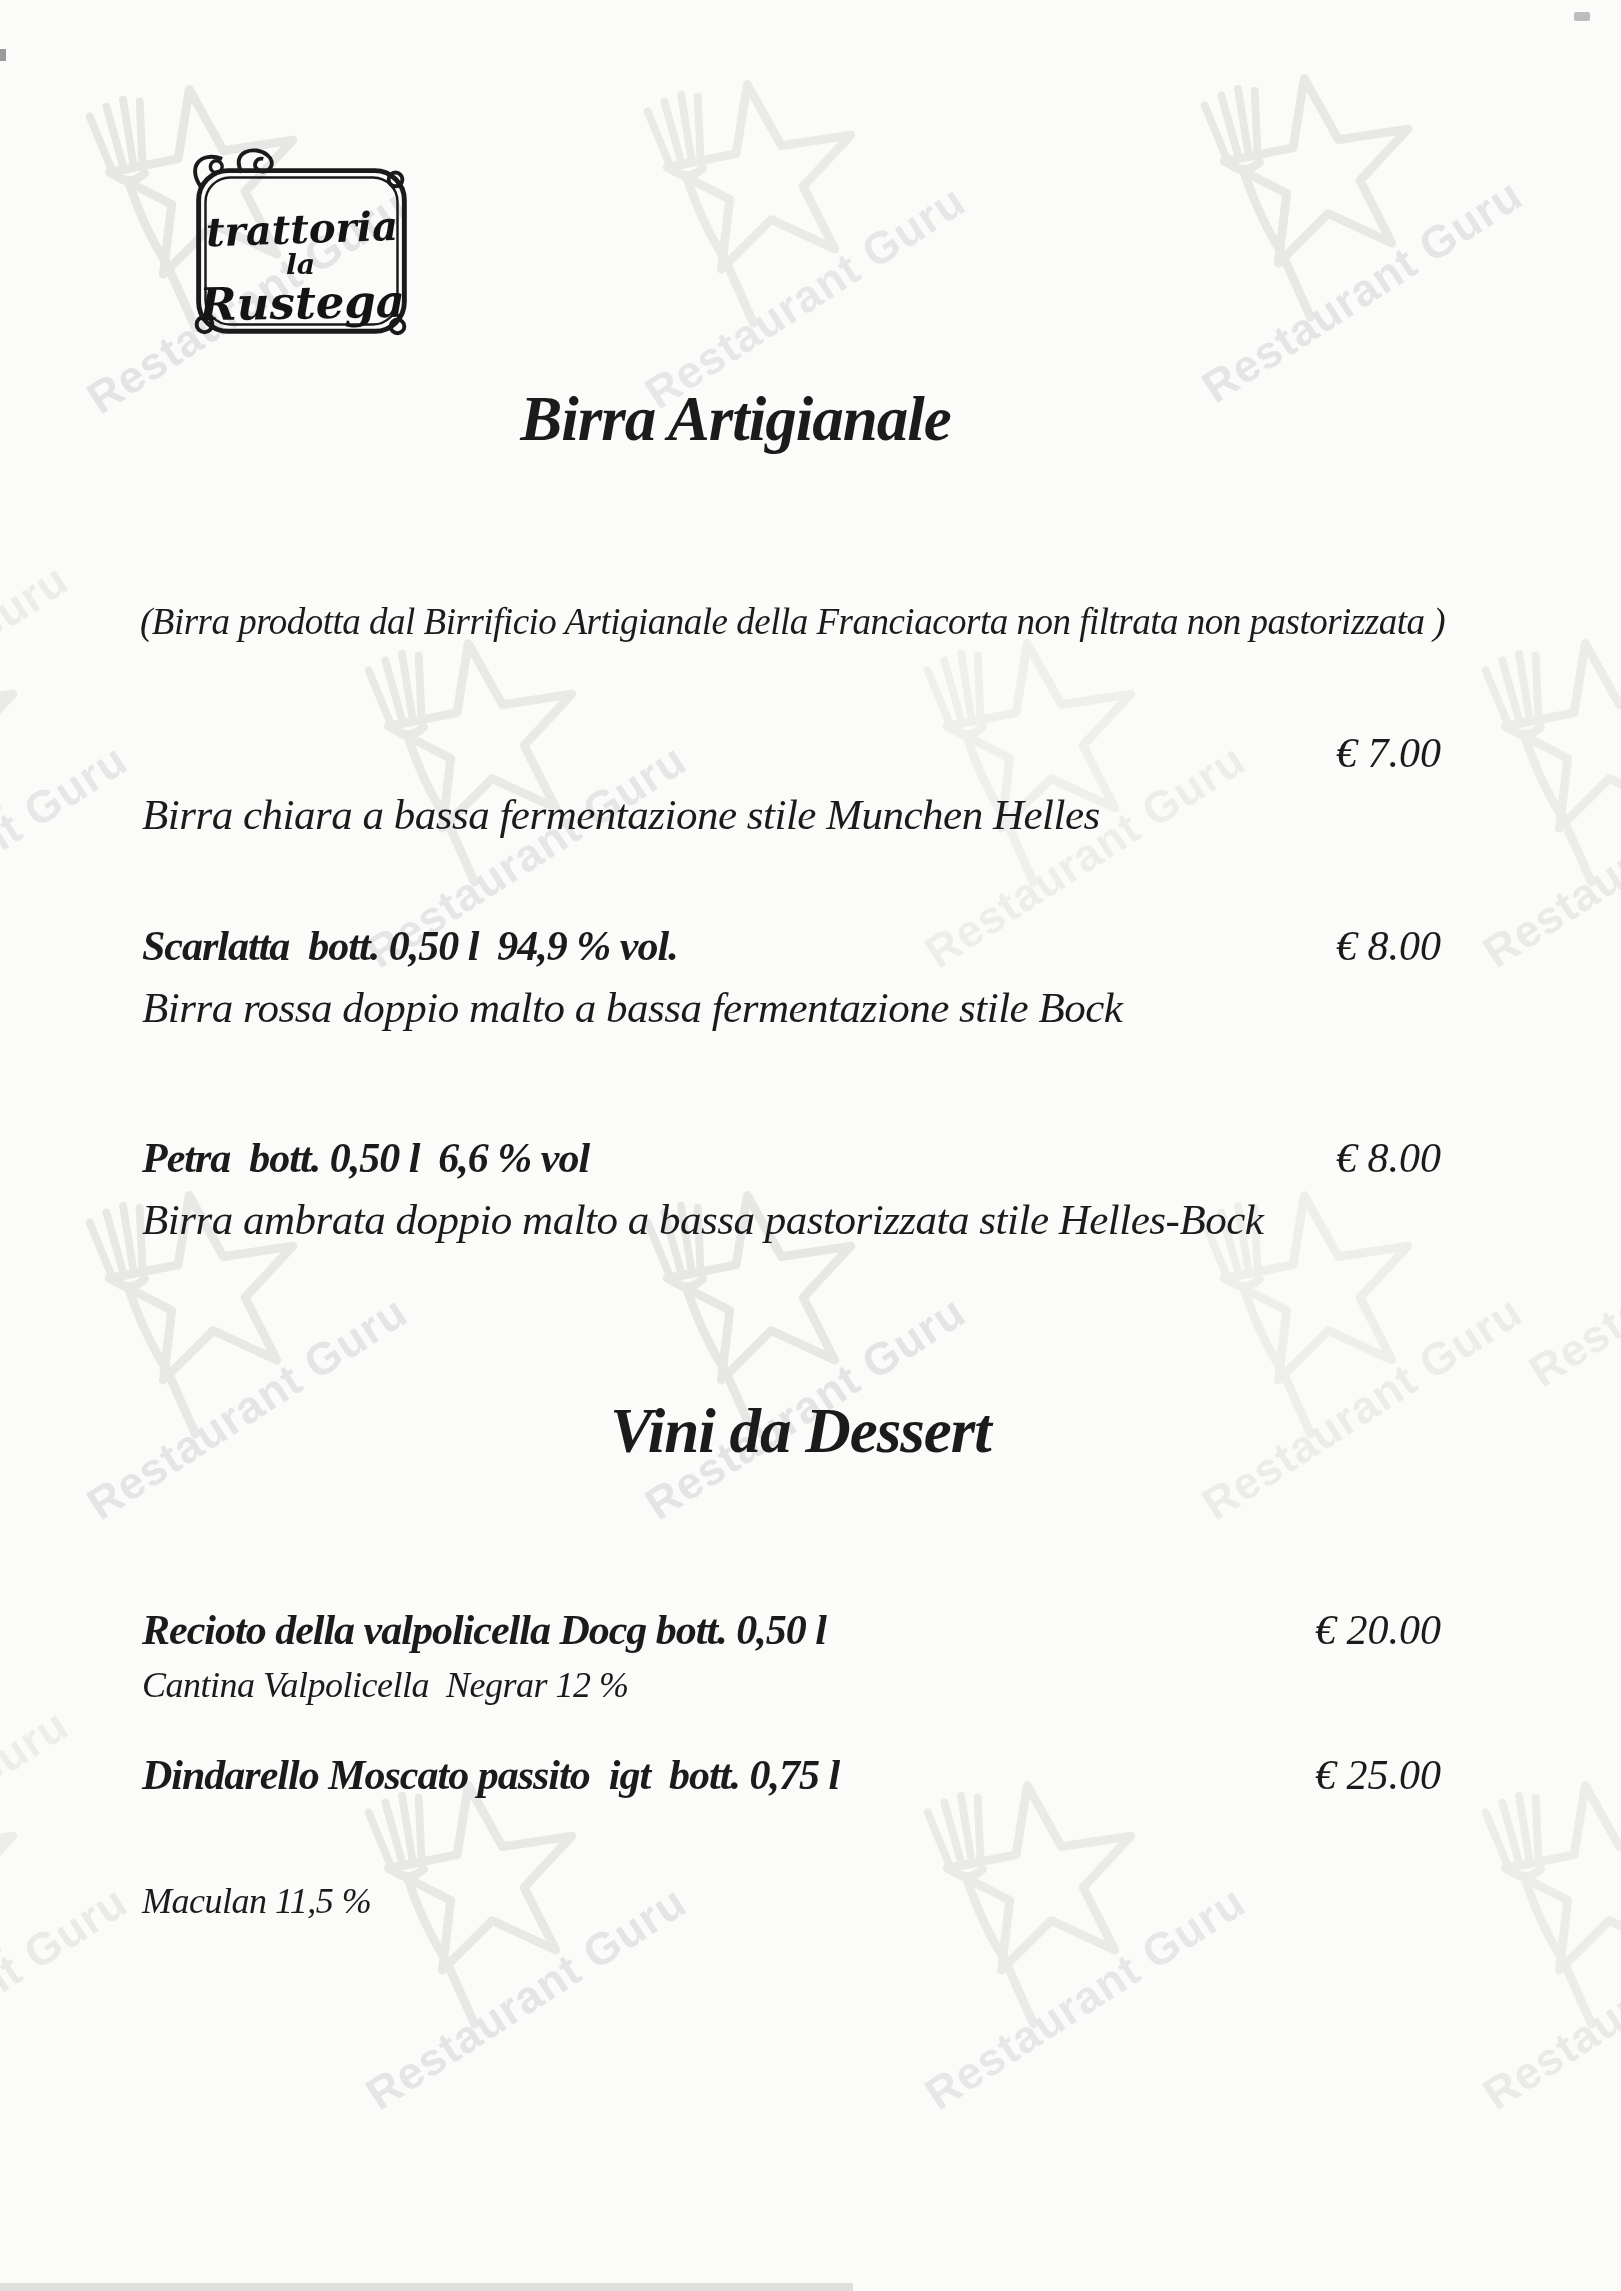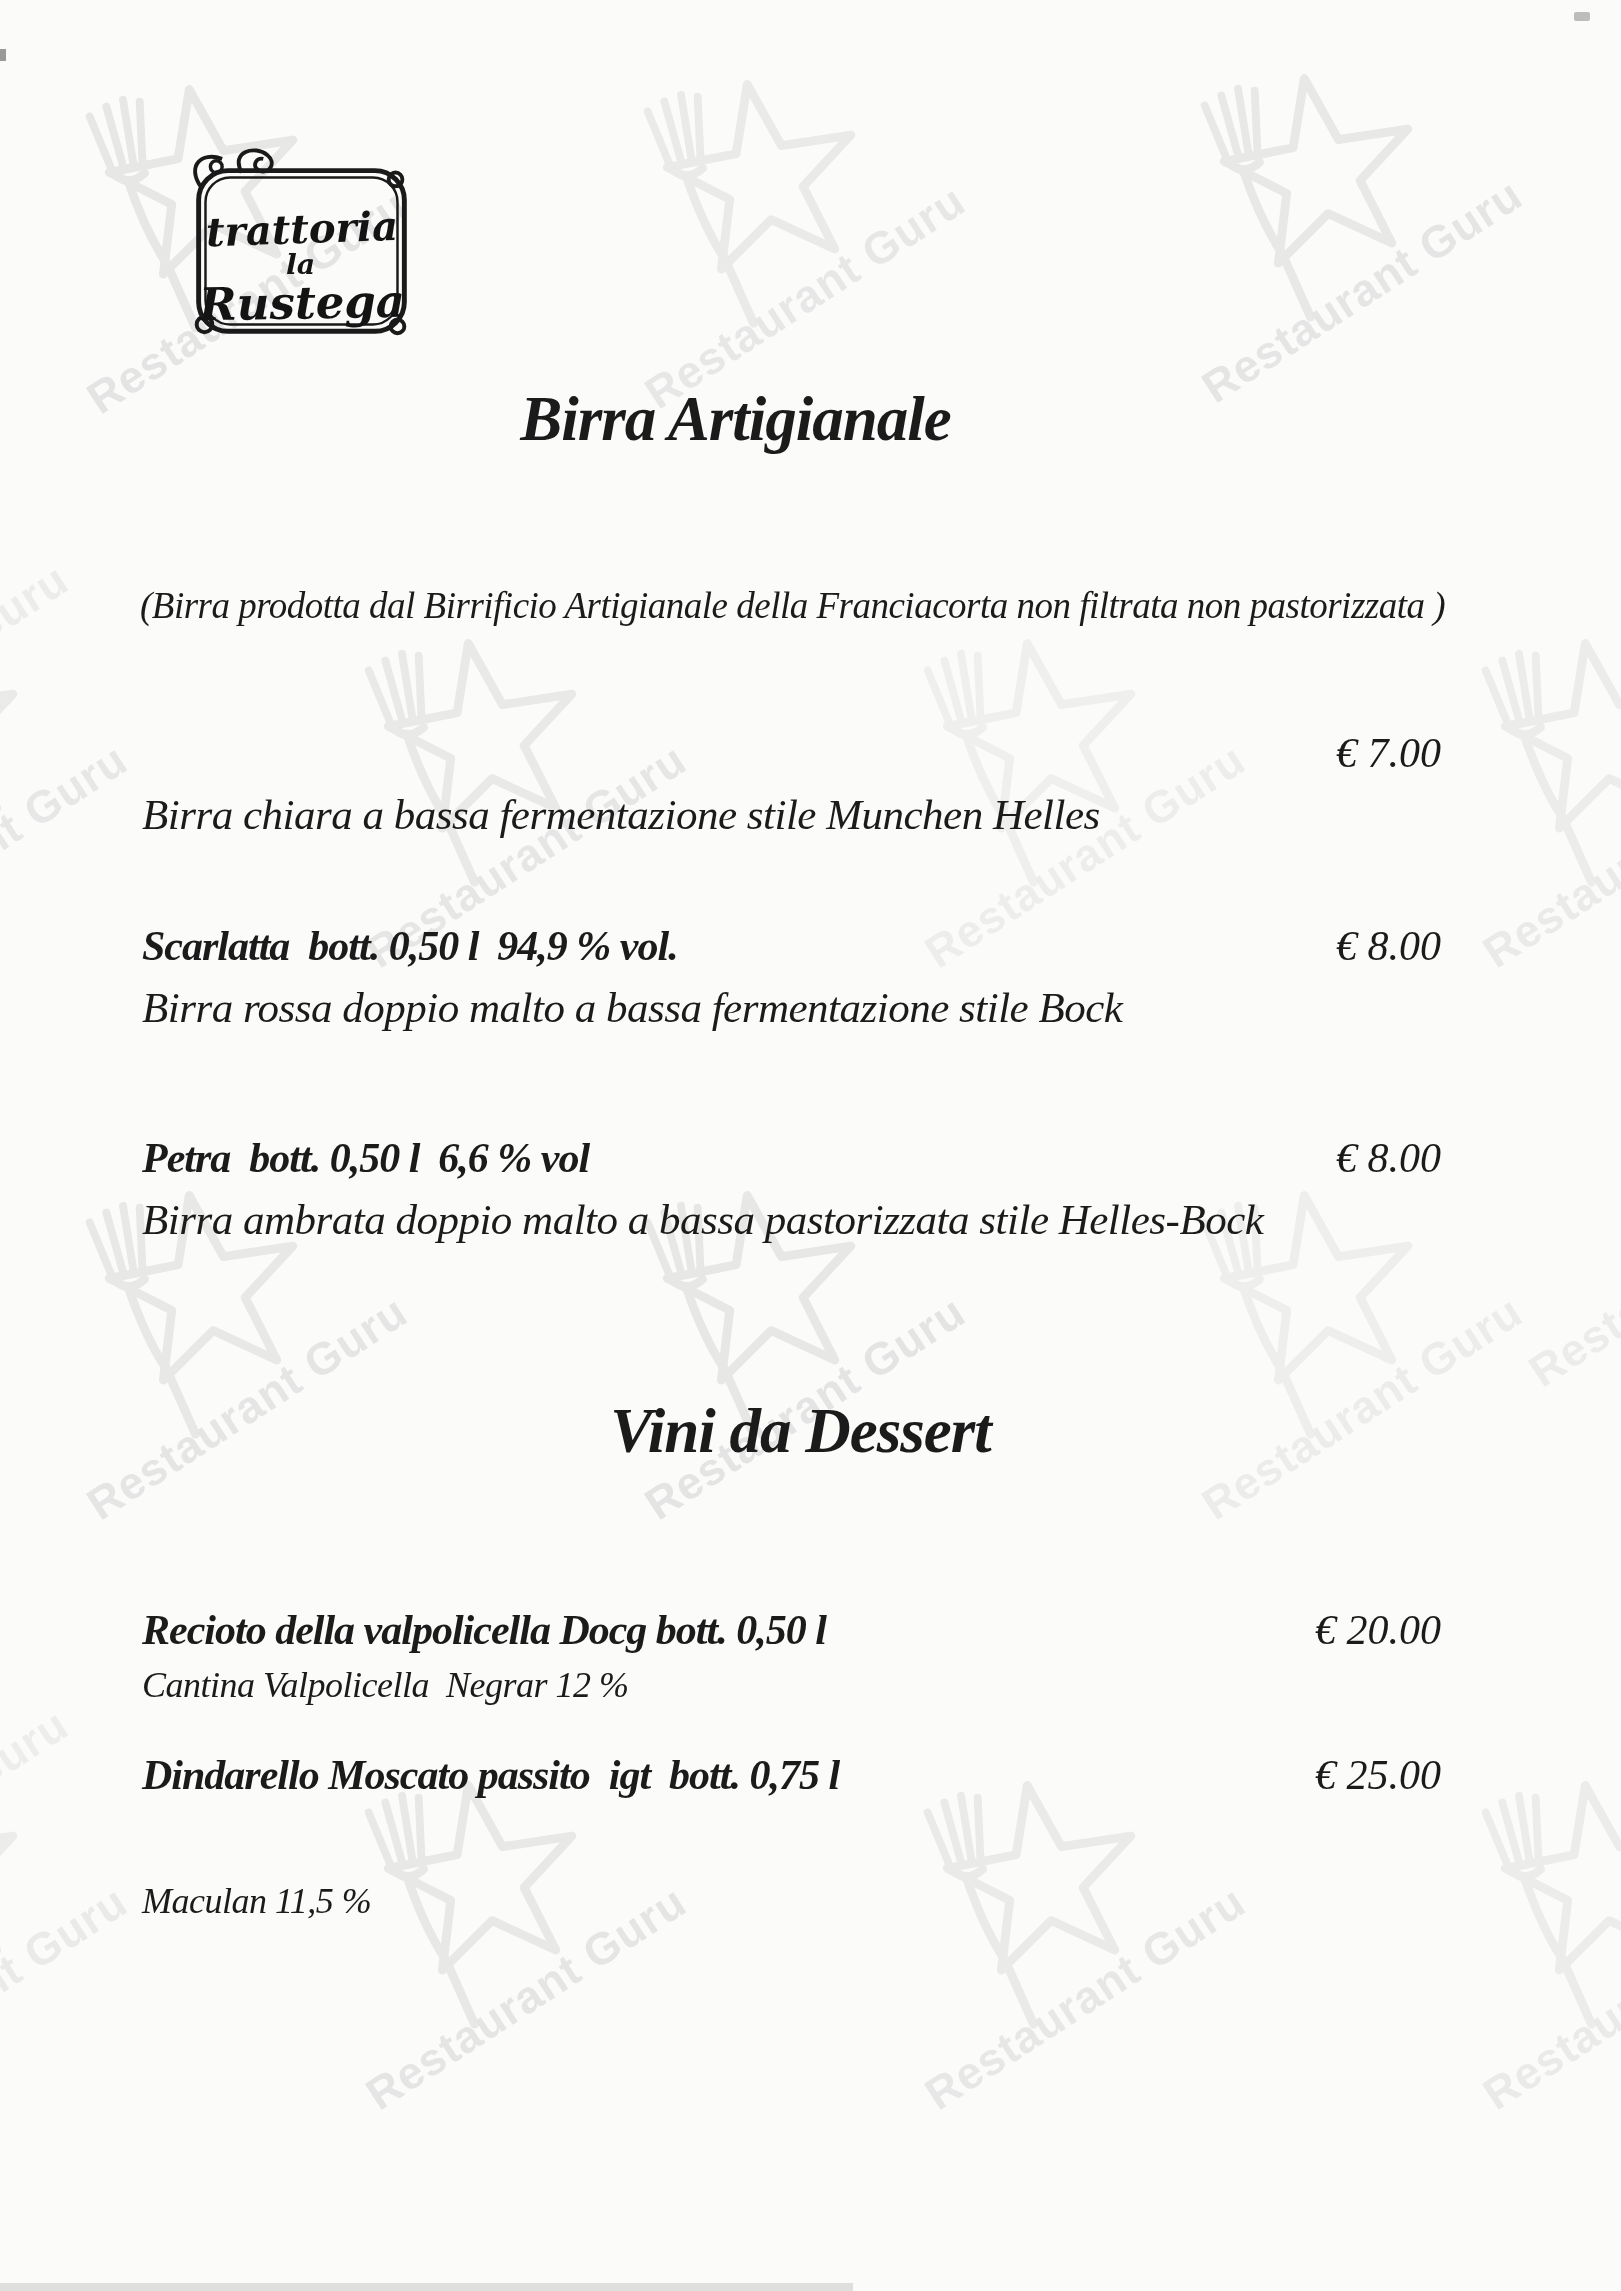--- a/index.html
+++ b/index.html
@@ -25,21 +25,21 @@
   .op7{opacity:.7}.op6{opacity:.6}.op55{opacity:.55}
   .logo-stamp{position:absolute;left:181px;top:143px;width:240px;height:211px;z-index:2;}
   .section-title{
     position:absolute;width:829px;text-align:center;z-index:2;
     font-weight:bold;font-style:italic;font-size:63px;line-height:1;
     letter-spacing:-1px;white-space:pre;
   }
   .title-1{left:321px;top:388px;}
   .title-2{left:386px;top:1400px;}
   .note{
-    position:absolute;left:140px;top:584px;z-index:2;
+    position:absolute;left:140px;top:600px;z-index:2;
     font-style:italic;font-size:37px;letter-spacing:-0.5px;white-space:pre;
   }
   .menu-row{position:absolute;left:142px;width:1299px;z-index:2;line-height:1.1;}
   .item-name{font-weight:bold;font-style:italic;font-size:42px;letter-spacing:-1px;white-space:pre;}
   .item-price{position:absolute;right:0;top:0;font-weight:normal;font-style:italic;font-size:42px;white-space:pre;}
   .item-desc{position:absolute;left:142px;z-index:2;font-style:italic;font-size:43px;letter-spacing:-0.5px;white-space:pre;line-height:1.1;}
   .item-desc.small{font-size:36px;letter-spacing:-0.5px;}
   .row-1{top:730px;} .desc-1{top:791px;}
   .row-2{top:923px;} .desc-2{top:984px;}
   .row-3{top:1135px;} .desc-3{top:1196px;}

